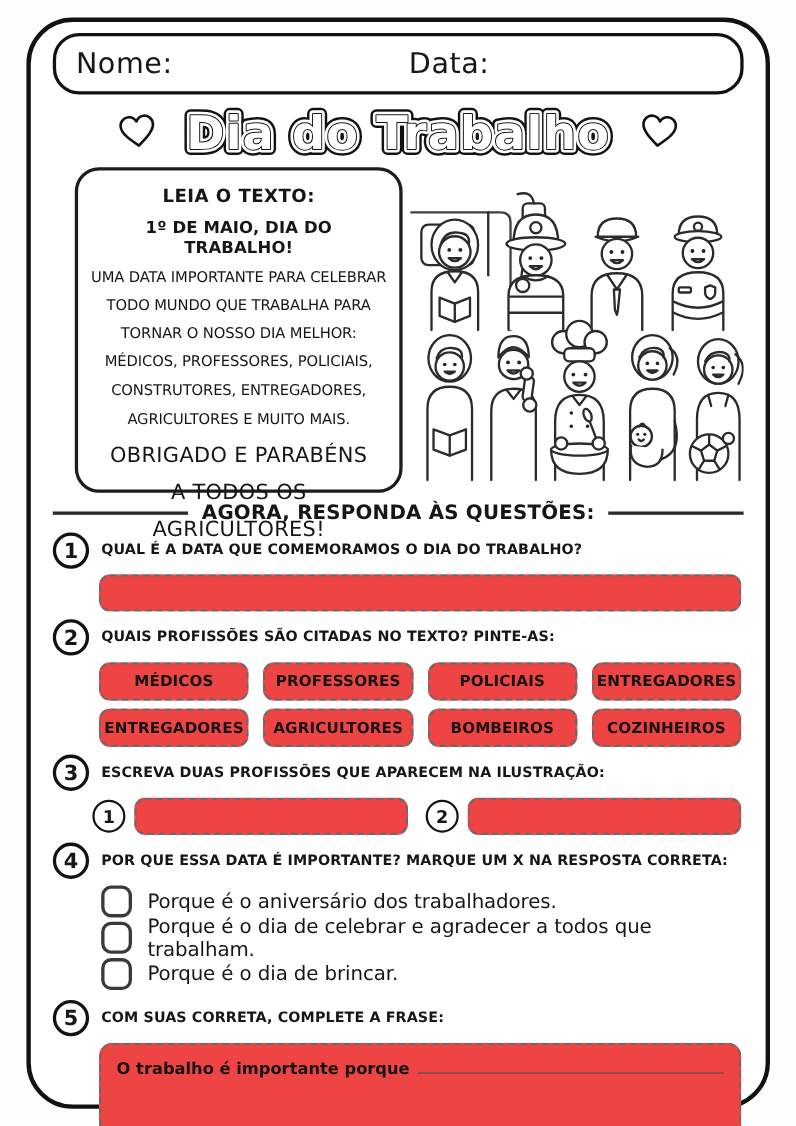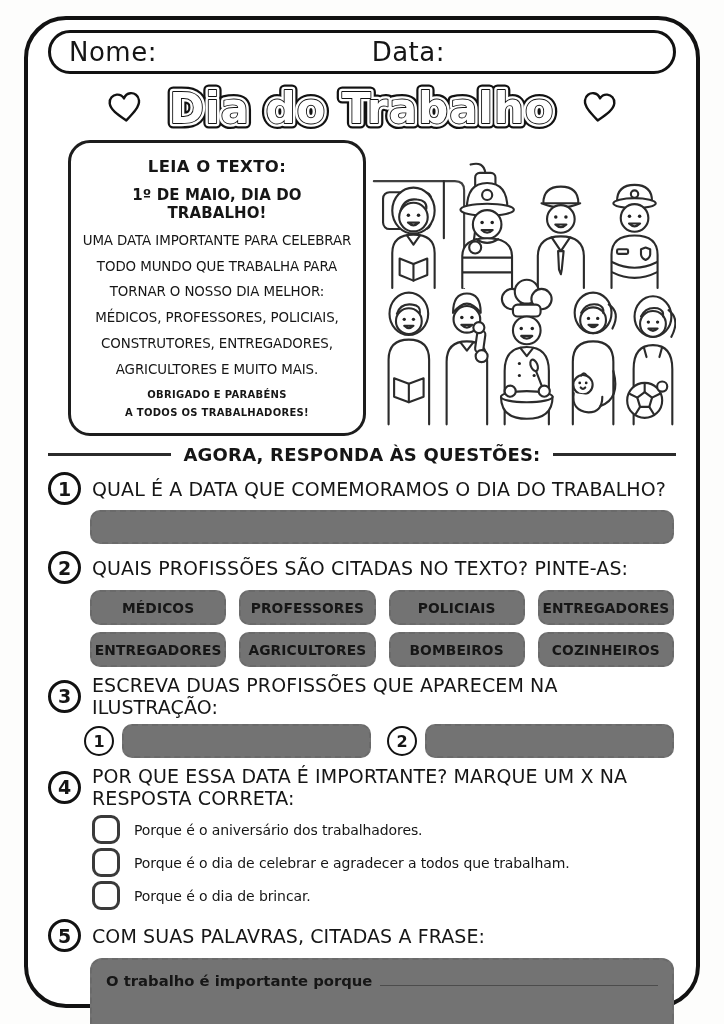--- a/index.html
+++ b/index.html
@@ -4,21 +4,21 @@
 <style>
   * { box-sizing: border-box; margin: 0; padding: 0; }
   html,body { width:724px; height:1024px; background:#fdfdfc; overflow:hidden;
     font-family:"DejaVu Sans","Liberation Sans",sans-serif; color:#161616; }
 
   .page { position:absolute; left:24px; top:16px; width:676px; height:992px;
     background:#fff; border:4px solid #121212; border-radius:42px;
     padding:10px 20px 10px 20px; display:flex; flex-direction:column; }
 
   
-  .name-bar { height:44px; border:3px solid #121212; border-radius:24px;
+  .name-bar { height:56px; border:3px solid #121212; border-radius:24px;
     display:flex; align-items:center; padding:0 18px; font-size:26px;
     letter-spacing:0.5px; flex:none; }
   .name-bar .lbl { font-weight:400; }
   .fill-space { flex:1; height:30px; }
   .date-lbl { margin-left:0; }
   .date-space { width:210px; }
 
   
   .title-row { height:60px; margin-top:4px; display:flex; align-items:center;
     justify-content:center; gap:16px; flex:none; }
@@ -27,56 +27,56 @@
   .heart.right { transform:rotate(6deg); }
   .bubble-title { width:408px; height:60px; }
 
   
   .content-row { display:flex; gap:6px; margin-top:2px; height:296px; flex:none;padding-left:20px; }
   .text-box { width:298px; flex:none; border:3px solid #1d1d1d; border-radius:22px;
     padding:10px 10px 8px; text-align:center; }
   .text-box .h1 { font-size:16.5px; font-weight:bold; letter-spacing:0.4px; margin:4px 0 10px; }
   .text-box .h2 { font-size:15px; font-weight:bold; margin-bottom:6px; letter-spacing:0.1px; }
   .text-box .body { font-size:13.4px; line-height:1.92; letter-spacing:-0.1px; margin-bottom:4px; }
-  .text-box .close1, .text-box .close2 { font-size:10px; font-weight:bold; line-height:1.75; letter-spacing:0.3px; }
+  .text-box .close1, .text-box .close2 { font-size:19px; font-weight:normal; line-height:1.75; letter-spacing:0.3px; }
   .illustration { flex:1; height:100%; }
 
   
   .divider { margin-top:8px; display:flex; align-items:center; gap:12px; flex:none; }
   .divider .rule { flex:1; border-top:3px solid #2b2b2b; }
   .divider .label { font-size:18px; font-weight:bold; letter-spacing:0.2px; }
 
   
   .question { margin-top:7px; flex:none; }
   .q-head { display:flex; align-items:center; gap:11px; }
   .qnum { width:33px; height:33px; border:3px solid #121212; border-radius:50%;
     display:flex; align-items:center; justify-content:center; font-size:19px;
     font-weight:bold; flex:none; }
-  .q-text { font-size:19px; font-weight:normal; letter-spacing:0.1px; }
-
-  .dash-box { border:2px dashed #6a6a6a; border-radius:10px; background:#737373; }
+  .q-text { font-size:13px; font-weight:bold; letter-spacing:0.1px; }
+
+  .dash-box { border:2px dashed #6a6a6a; border-radius:10px; background:#ef4444; }
   .answer-line { margin:5px 2px 0 42px; height:34px; }
 
   .chips { margin:6px 2px 0 42px; display:grid; grid-template-columns:repeat(4,1fr);
     gap:7px 13px; }
   .chip { height:35px; display:flex; align-items:center; justify-content:center;
     font-size:13.8px; font-weight:bold; letter-spacing:0.1px; }
 
   .two-answers { margin:6px 2px 0 36px; display:flex; gap:16px; }
   .sub-answer { flex:1; display:flex; align-items:center; gap:8px; }
   .subnum { width:30px; height:30px; border:2.5px solid #121212; border-radius:50%;
     display:flex; align-items:center; justify-content:center; font-size:16px;
     font-weight:bold; flex:none; }
   .sub-answer .dash-box { flex:1; height:34px; }
 
   .choices { margin:4px 0 0 44px; }
   .choice { display:flex; align-items:center; gap:14px; height:33px; }
   .checkbox { width:28px; height:29px; border:3px solid #3a3a3a; border-radius:9px;
     flex:none; }
-  .choice-text { font-size:14px; font-weight:500; letter-spacing:-0.1px; }
+  .choice-text { font-size:18px; font-weight:500; letter-spacing:-0.1px; }
 
   .complete-box { margin:6px 2px 0 42px; height:86px; padding:10px 14px 8px;
     border-radius:12px; }
   .complete-row { display:flex; align-items:baseline; gap:8px; }
   .sentence-start { font-size:14.8px; font-weight:bold; white-space:nowrap;text-align:right; }
   .write-line { flex:1; border-bottom:1.6px solid #4c4c4c; height:16px; }
   .write-line.full { margin:30px 4px 0 6px; }
 
   .footer { margin-top:auto; text-align:right; font-size:17.5px; letter-spacing:0.2px;
     padding-right:4px; font-family:"Liberation Sans","DejaVu Sans",sans-serif; }
@@ -106,21 +106,21 @@
       <path d="M15 26 C 8 20, 2 15, 2 9.5 C 2 5, 5.5 2.5, 9 2.5 C 12 2.5, 14 4.5, 15 6.5 C 16 4.5, 18 2.5, 21 2.5 C 24.5 2.5, 28 5, 28 9.5 C 28 15, 22 20, 15 26 Z" fill="#fff" stroke="#121212" stroke-width="2.1" stroke-linejoin="round"></path>
     </svg>
   </div>
 
   <div class="content-row">
     <div class="text-box">
       <div class="h1">LEIA O TEXTO:</div>
       <div class="h2">1º DE MAIO, DIA DO TRABALHO!</div>
       <div class="body">UMA DATA IMPORTANTE PARA CELEBRAR TODO MUNDO QUE TRABALHA PARA TORNAR O NOSSO DIA MELHOR: MÉDICOS, PROFESSORES, POLICIAIS, CONSTRUTORES, ENTREGADORES, AGRICULTORES E MUITO MAIS.</div>
       <div class="close1">OBRIGADO E PARABÉNS</div>
-      <div class="close2">A TODOS OS TRABALHADORES!</div>
+      <div class="close2">A TODOS OS AGRICULTORES!</div>
     </div>
 
     <svg class="illustration" viewBox="0 0 330 300" preserveAspectRatio="xMidYMid meet">
       <g stroke="#2b2b2b" stroke-width="2.3" fill="#fff" stroke-linecap="round" stroke-linejoin="round">
 
         <path d="M2,34 H90 Q100,34 100,44 V150" fill="none" opacity="0.9"></path>
         <rect x="12" y="46" width="52" height="40" rx="7" fill="none"></rect>
         <line x1="78" y1="34" x2="78" y2="96"></line>
 
         <g>
@@ -337,21 +337,21 @@
       <div class="choice">
         <span class="checkbox"></span>
         <span class="choice-text">Porque é o dia de brincar.</span>
       </div>
     </div>
   </div>
 
   <div class="question">
     <div class="q-head">
       <span class="qnum">5</span>
-      <span class="q-text">COM SUAS PALAVRAS, CITADAS A FRASE:</span>
+      <span class="q-text">COM SUAS CORRETA, COMPLETE A FRASE:</span>
     </div>
     <div class="dash-box complete-box">
       <div class="complete-row">
         <span class="sentence-start">O trabalho é importante porque</span>
         <span class="write-line"></span>
       </div>
       <div class="write-line full"></div>
     </div>
   </div>
 

